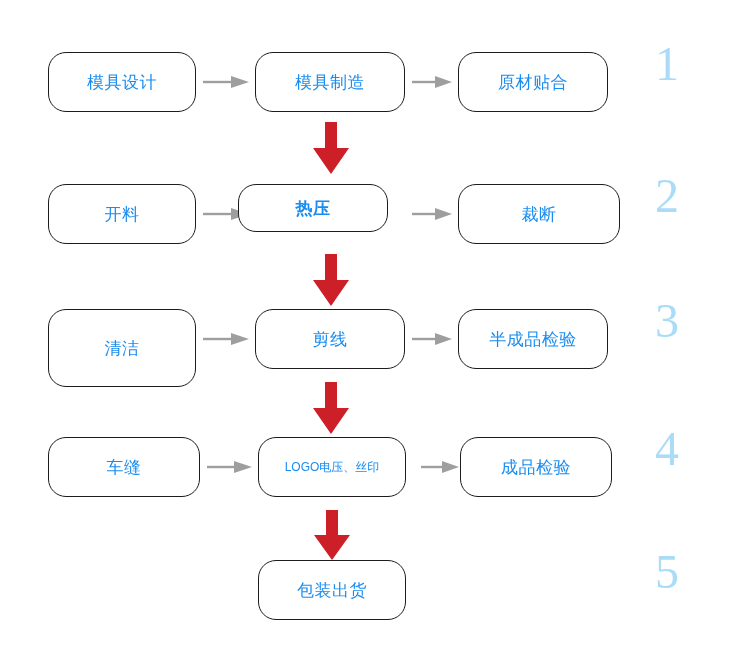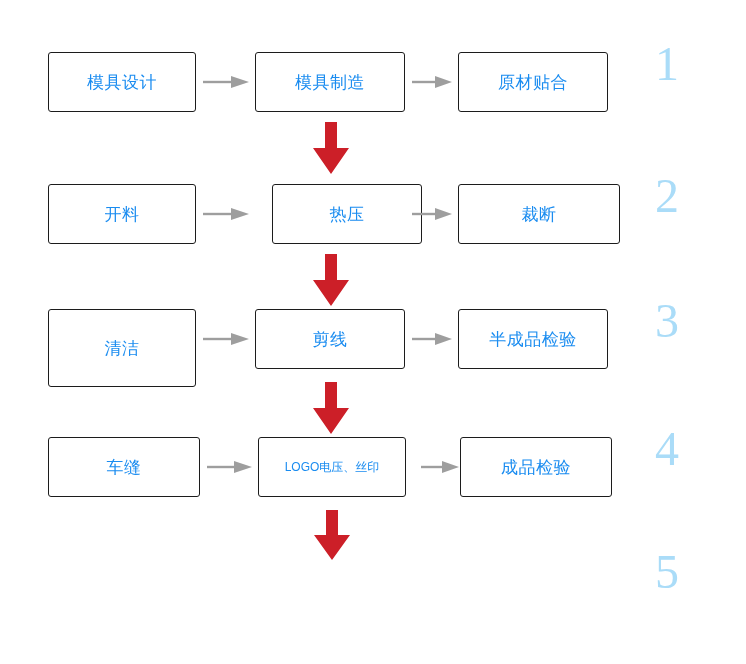--- a/index.html
+++ b/index.html
@@ -18,21 +18,21 @@
     width: 746px;
     height: 664px;
     background: #ffffff;
   }
 
   
   .node {
     position: absolute;
     box-sizing: border-box;
     border: 1px solid #1c1c1c;
-    border-radius: 3px;
+    border-radius: 18px;
     background: #ffffff;
     display: flex;
     align-items: center;
     justify-content: center;
     color: #1a8cf0;
     font-size: 17px;
     letter-spacing: 0.5px;
     white-space: nowrap;
   }
   .node.small-text { font-size: 12px; letter-spacing: 0px; }
@@ -106,21 +106,21 @@
     <span>开料</span>
   </div>
 
   <div class="h-arrow" style="left:203px; top:207px; width:46px;">
     <svg width="46" height="14" viewBox="0 0 46 14">
       <line x1="0" y1="7" x2="32" y2="7" stroke="#9e9e9e" stroke-width="2.4"></line>
       <polygon points="28,1 46,7 28,13" fill="#9e9e9e"></polygon>
     </svg>
   </div>
 
-  <div class="node" style="left:272px; top:184px; width:150px; height:60px;">
+  <div class="node" style="left:238px; top:184px; width:150px; height:48px;font-weight:bold;">
     <span>热压</span>
   </div>
 
   <div class="h-arrow" style="left:412px; top:207px; width:40px;">
     <svg width="40" height="14" viewBox="0 0 40 14">
       <line x1="0" y1="7" x2="27" y2="7" stroke="#9e9e9e" stroke-width="2.4"></line>
       <polygon points="23,1 40,7 23,13" fill="#9e9e9e"></polygon>
     </svg>
   </div>
 
@@ -197,16 +197,19 @@
   </div>
 
   <div class="stage-num" style="left:655px; top:425px;">4</div>
 
   <div class="v-arrow" style="left:314px; top:510px;">
     <svg width="36" height="50" viewBox="0 0 36 50">
       <polygon points="12,0 24,0 24,25 36,25 18,50 0,25 12,25" fill="#cc1f28"></polygon>
     </svg>
   </div>
 
+  <div class="node" style="left:258px; top:560px; width:148px; height:60px;">
+    <span>包装出货</span>
+  </div>
 
   <div class="stage-num" style="left:655px; top:548px;">5</div>
 
 </div>
 
 </body></html>

